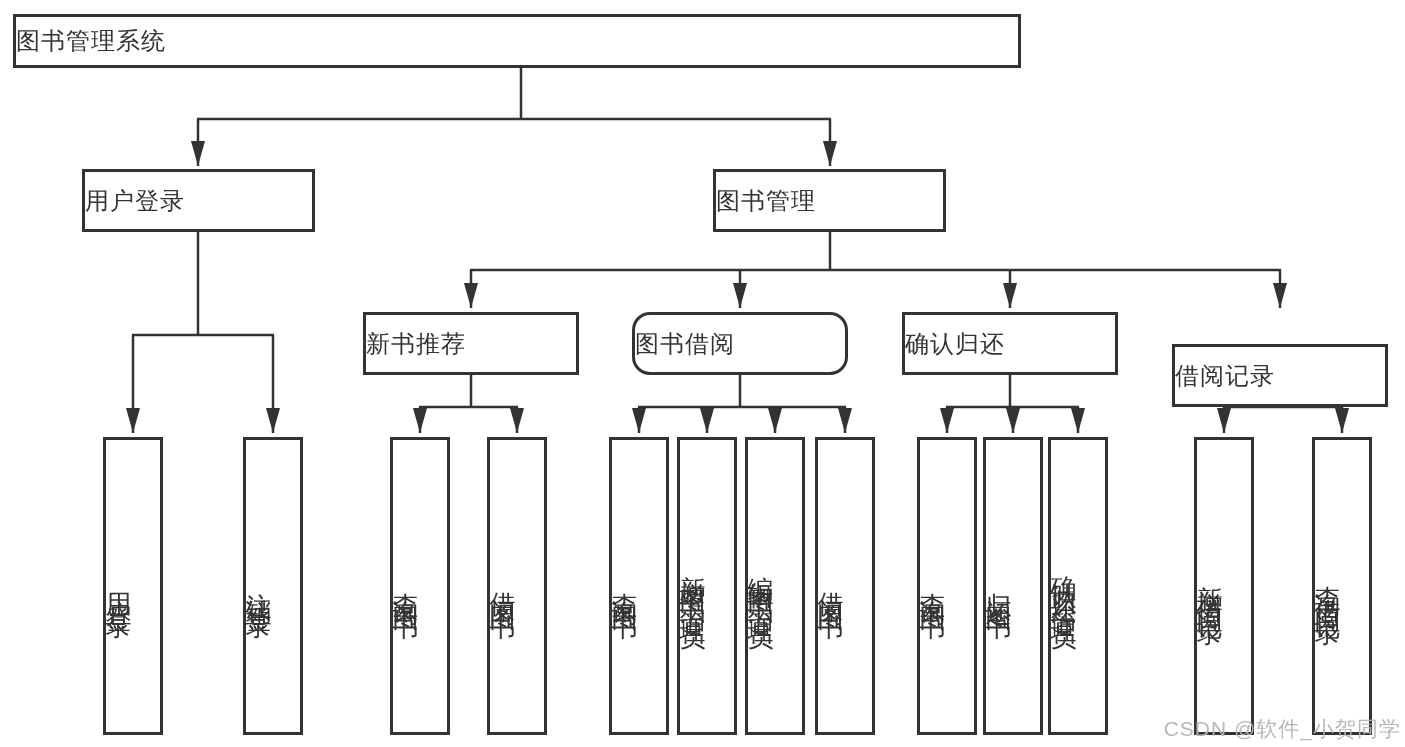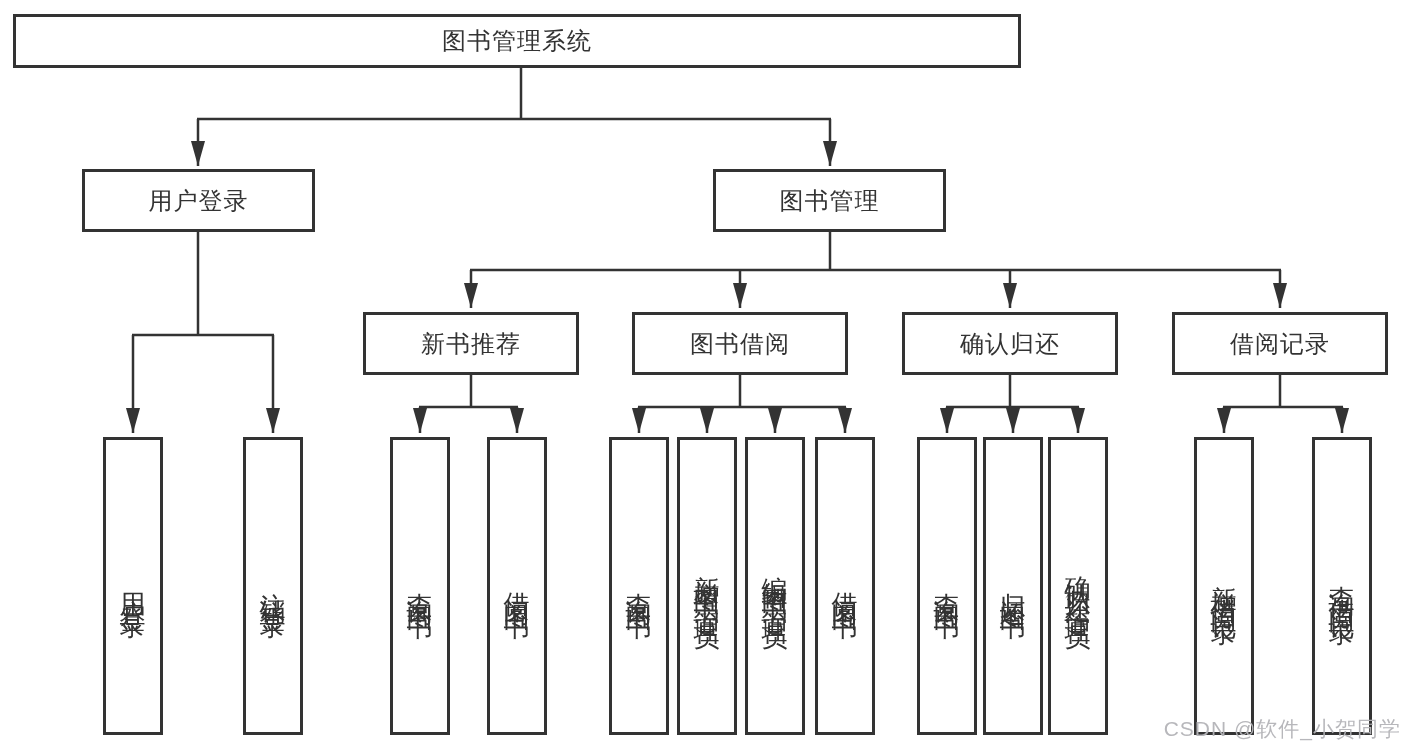--- a/index.html
+++ b/index.html
@@ -10,21 +10,21 @@
     font-family:"Liberation Sans", sans-serif;
     color:#333333;
     overflow:hidden;
   }
   .connectors{position:absolute;left:0;top:0;width:1405px;height:747px;}
   .box{
     position:absolute;
     box-sizing:border-box;
     border:3px solid #333333;
     background:#ffffff;
-    display:flex;align-items:center;justify-content:center;
+    display:flex;align-items:center;justify-content:flex-start;
     text-align:center;
     font-size:24px;
     letter-spacing:1px;
     color:#333333;
   }
   .root{left:13px;top:14px;width:1008px;height:54px;}
   .lvl1{top:169px;width:233px;height:63px;}
   .lvl2{top:312px;width:216px;height:63px;}
   .leaf{top:437px;width:60px;height:298px;font-size:26px;}
   .leaf .vtext{
@@ -99,27 +99,27 @@
   <div class="box lvl1" style="left:82px;">
     <span>用户登录</span>
   </div>
   <div class="box lvl2" style="left:363px;">
     <span>新书推荐</span>
   </div>
 
   <div class="box lvl1" style="left:713px;">
     <span>图书管理</span>
   </div>
-  <div class="box lvl2" style="left:632px;">
+  <div class="box lvl2" style="left:632px;border-radius:18px;">
     <span>图书借阅</span>
   </div>
   <div class="box lvl2" style="left:902px;">
     <span>确认归还</span>
   </div>
-  <div class="box lvl2" style="left:1172px;">
+  <div class="box lvl2" style="left:1172px;margin-top:32px;">
     <span>借阅记录</span>
   </div>
 
   <div class="box leaf" style="left:103px;">
     <span class="vtext">用户登录</span>
   </div>
   <div class="box leaf" style="left:243px;">
     <span class="vtext">注销登录</span>
   </div>
 

